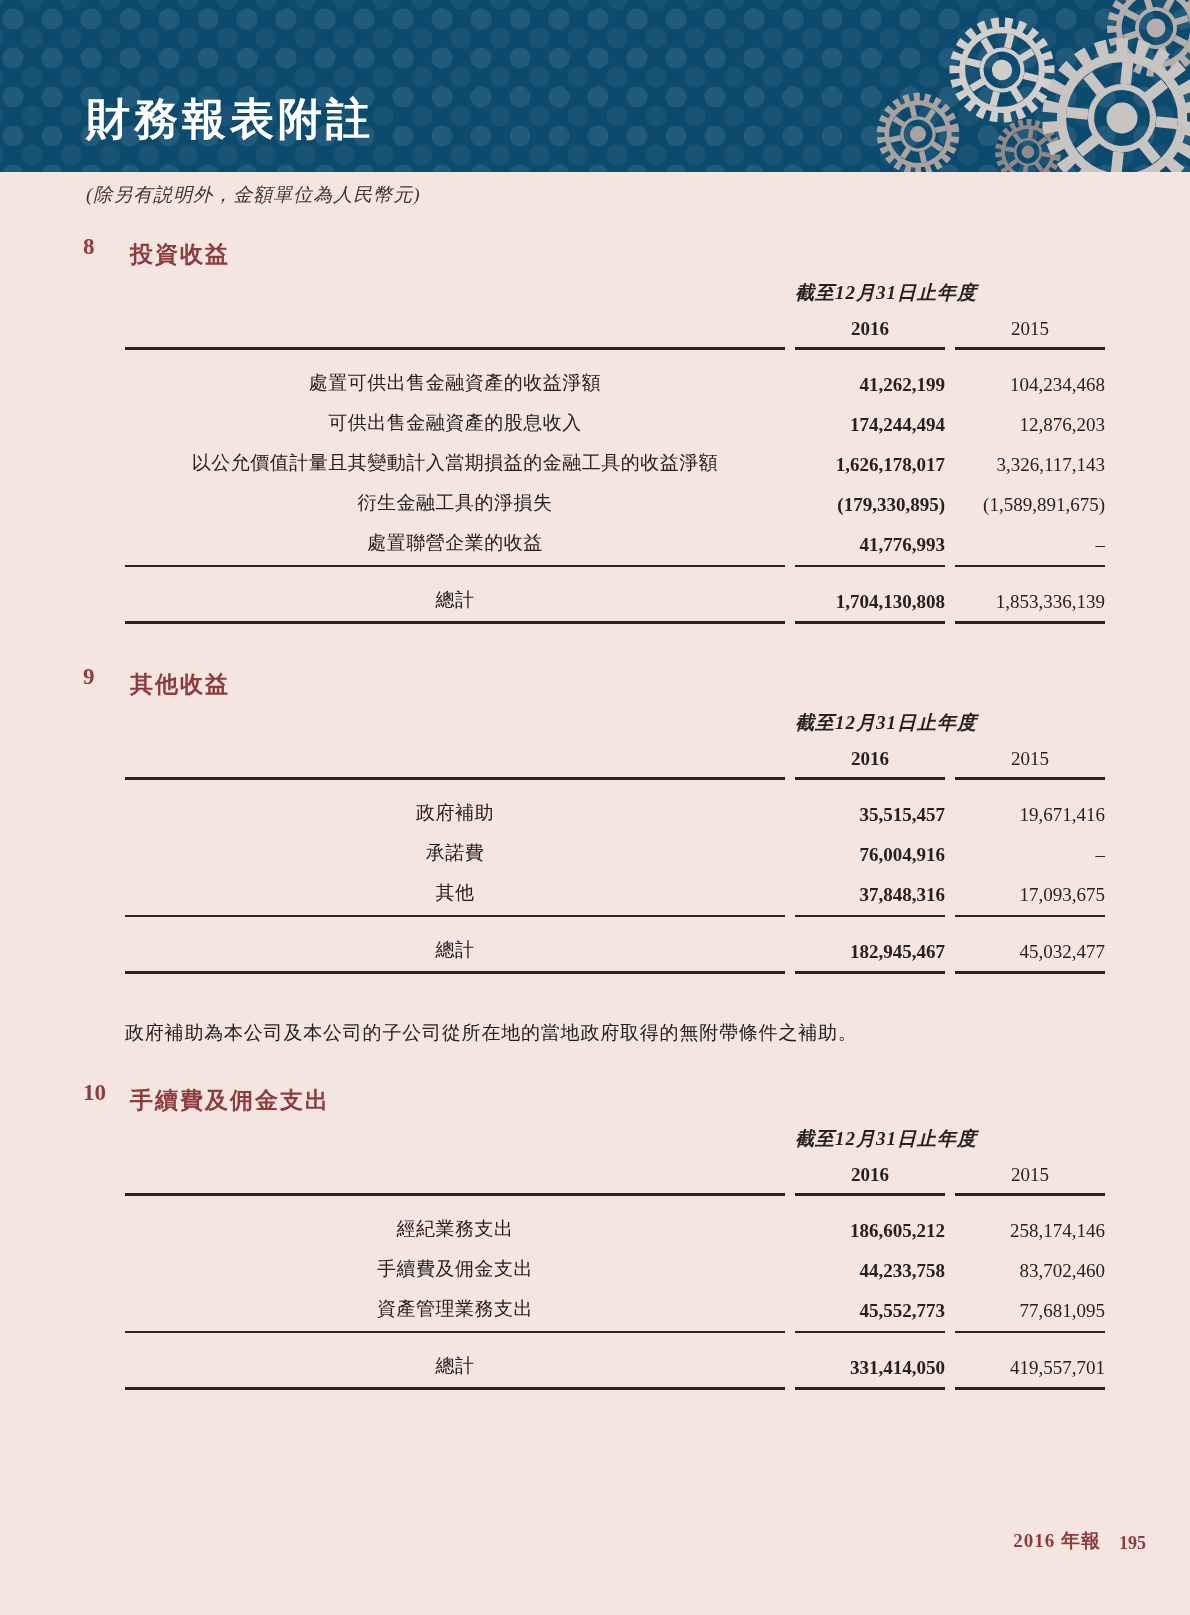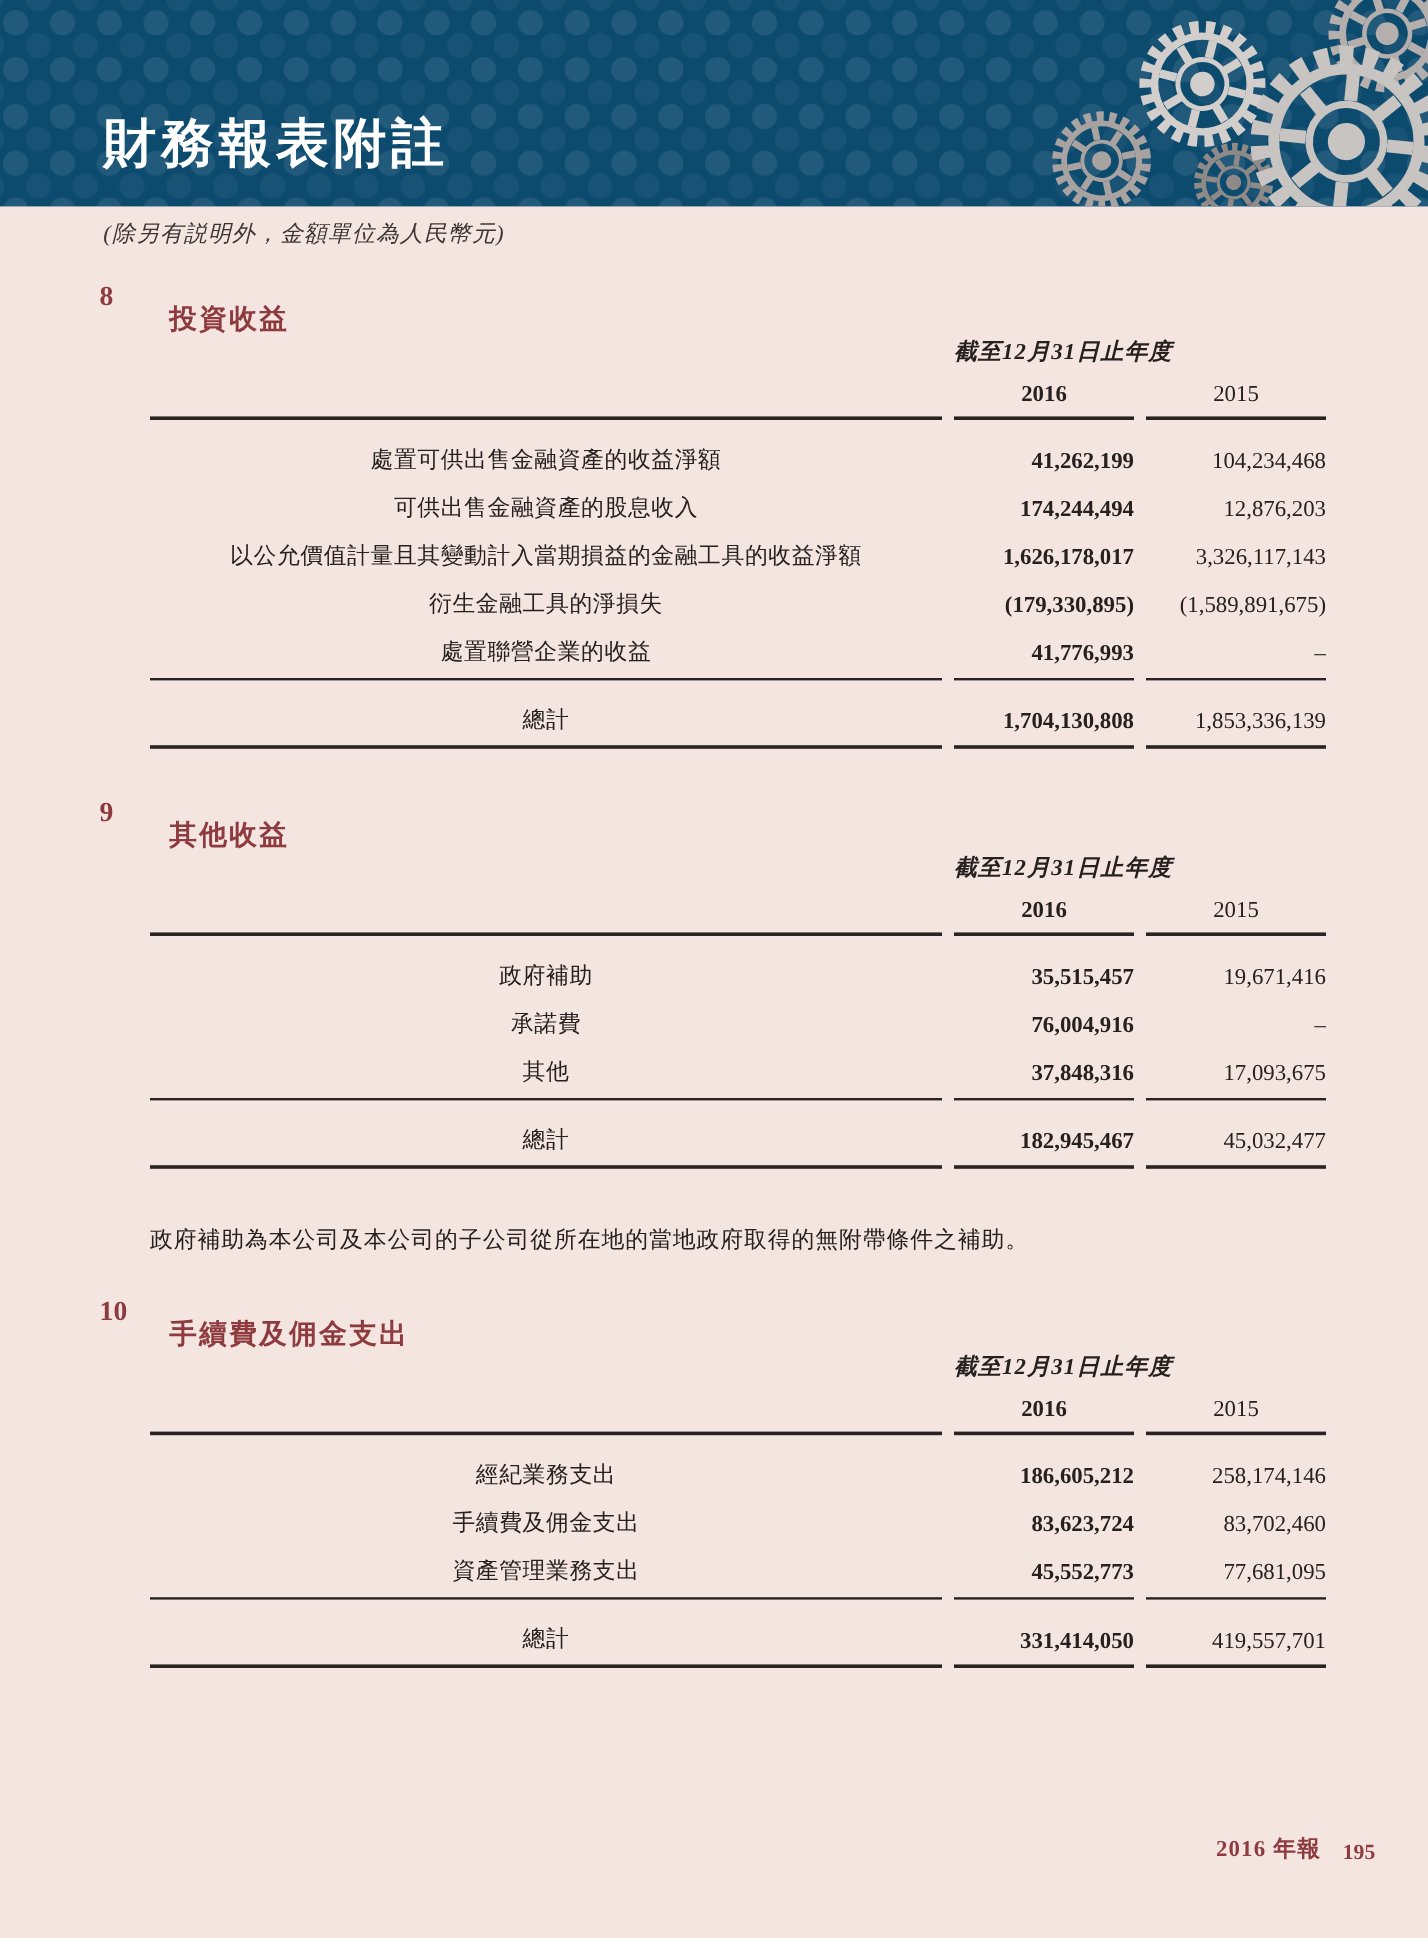--- a/index.html
+++ b/index.html
@@ -33,21 +33,21 @@
 
   
   .content { padding:0 85px 0 125px; }
   .sec { margin-top:26px; }
   .sec-9 { margin-top:40px; }
   .sec-head { position:relative; height:32px; }
   .sec-num {
     position:absolute; left:-42px; top:0;
     font-size:23px; font-weight:bold; color:#8e3b3f;
   }
-  .sec-title { margin:16px; display:inline-block; font-size:23px; font-weight:bold; color:#8e3b3f; letter-spacing:2px; }
+  .sec-title { margin:5px; display:inline-block; font-size:23px; font-weight:bold; color:#8e3b3f; letter-spacing:2px; }
 
   
   .fin-table {
     width:calc(100% + 20px); margin:4px -10px 0;
     border-collapse:separate; border-spacing:10px 0;
     font-size:19px; color:#26201f;
   }
   .fin-table td { padding:0; vertical-align:bottom; }
   .c-y16 { width:150px; } .c-y15 { width:150px; }
   .r-period td.period { text-align:left; font-weight:bold; padding:10px 0 12px; letter-spacing:1px;font-style:italic; }
@@ -244,21 +244,21 @@
           <tr class="r-gap">
               <td colspan="3"></td>
             </tr>
           <tr class="r-data">
             <td class="lbl">經紀業務支出</td>
             <td class="y16">186,605,212</td>
             <td class="y15">258,174,146</td>
           </tr>
           <tr class="r-data">
             <td class="lbl">手續費及佣金支出</td>
-            <td class="y16">83,623,724</td>
+            <td class="y16">44,233,758</td>
             <td class="y15">83,702,460</td>
           </tr>
           <tr class="r-data last">
             <td class="lbl">資產管理業務支出</td>
             <td class="y16">45,552,773</td>
             <td class="y15">77,681,095</td>
           </tr>
           <tr class="r-gap2">
               <td colspan="3"></td>
             </tr>

